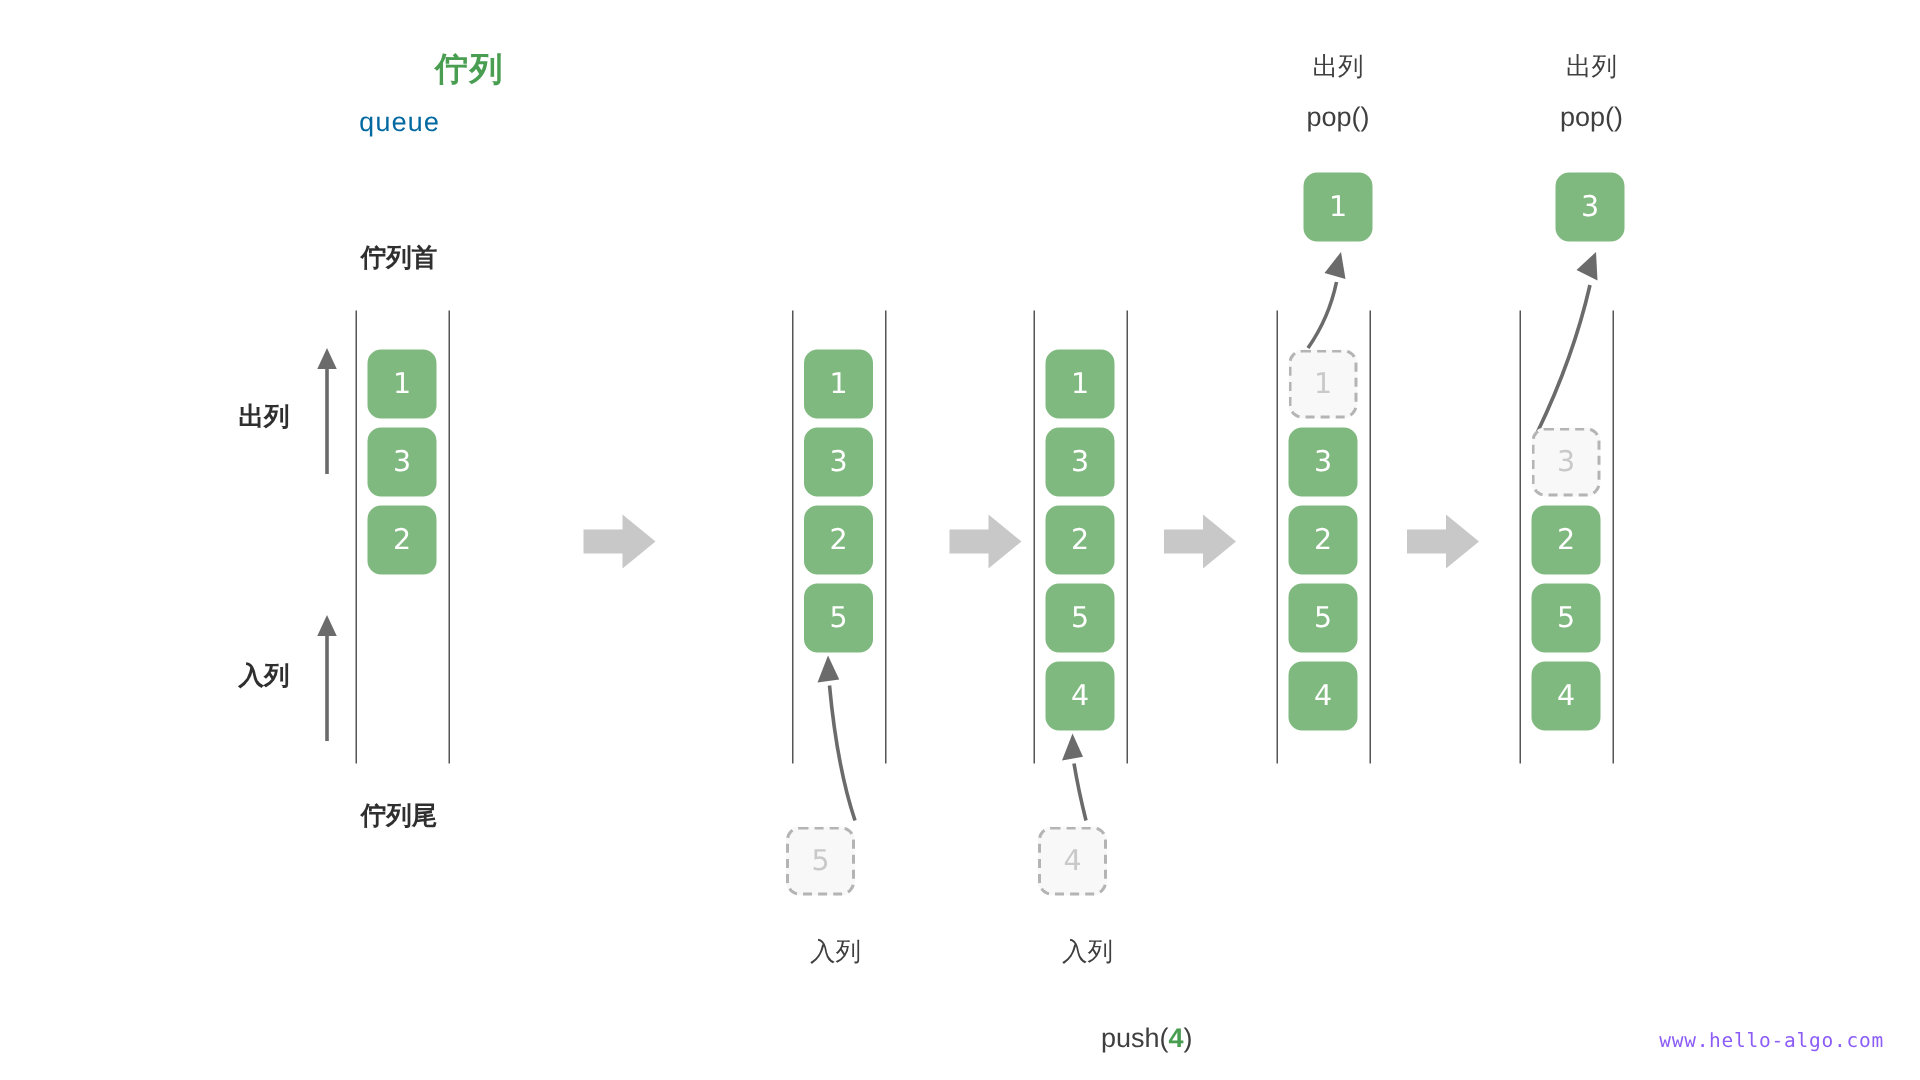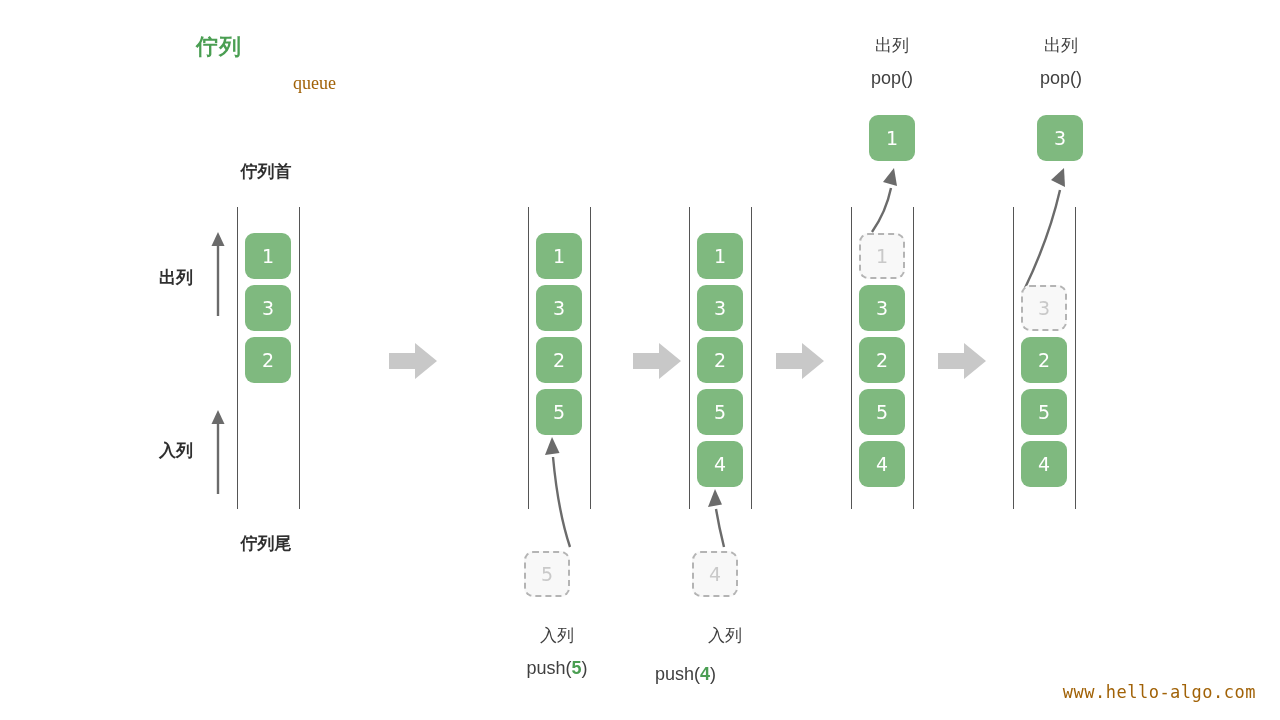--- a/index.html
+++ b/index.html
@@ -19,29 +19,29 @@
     position: absolute;
     inset: 0;
   }
   .abs { position: absolute; }
 
   
   .title-cn {
     font-size: 22px;
     font-weight: bold;
     color: #4a9e52;
-    text-align: left;
+    text-align: right;
     letter-spacing: 1px;
     line-height: 28px;
   }
   .title-en {
     font-size: 18px;
-    color: #a16207;
-    text-align: right;
-    font-family: Liberation Serif, serif;
+    color: #0369a1;
+    text-align: center;
+    font-family: Liberation Mono, monospace;
     line-height: 26px;
   }
   .bold-label {
     font-size: 17px;
     font-weight: bold;
     color: #2f2f2f;
     text-align: center;
     white-space: nowrap;
   }
   .op-label {
@@ -83,22 +83,22 @@
     border: 2px dashed #b4b4b4;
     color: #c9c9c9;
   }
 
   
   .step-arrow { position: absolute; }
 
   
   .watermark {
     position: absolute;
-    font-size: 17px;
-    color: #a16207;
+    font-size: 13px;
+    color: #8b5cf6;
     font-family: "DejaVu Sans Mono", "Liberation Mono", monospace;
     letter-spacing: 0.5px;
   }
   svg { overflow: visible; }
 </style>
 </head>
 <body>
 
 <div class="stage">
 
@@ -140,21 +140,20 @@
   <div class="cell" style="left:536px; top:389px;">5</div>
 
   <div class="cell ghost" style="left:524px; top:551px;">5</div>
 
   <svg class="abs" style="left:540px; top:437px;" width="40" height="112">
     <path d="M 30 110 Q 18 74 13 20" stroke="#6b6b6b" stroke-width="2.4" fill="none"></path>
     <polygon points="12,0 5,18 19.5,16" fill="#6b6b6b"></polygon>
   </svg>
 
   <div class="abs op-label" style="left:487px; top:620px; width:140px; text-align:center;">入列</div>
-  <div class="abs op-label" style="left:487px; top:653px; width:140px; text-align:center;"><span class="mono">push(</span><span class="mono num">5</span><span class="mono">)</span></div>
 
   <svg class="step-arrow" style="left:633px; top:343px;" width="50" height="36">
     <polygon points="0,10 26,10 26,0 48,18 26,36 26,26 0,26" fill="#c8c8c8"></polygon>
   </svg>
 
   <div class="rail" style="left:689px; top:207px; height:302px;"></div>
   <div class="rail" style="left:751px; top:207px; height:302px;"></div>
 
   <div class="cell" style="left:697px; top:233px;">1</div>
   <div class="cell" style="left:697px; top:285px;">3</div>
@@ -163,21 +162,21 @@
   <div class="cell" style="left:697px; top:441px;">4</div>
 
   <div class="cell ghost" style="left:692px; top:551px;">4</div>
 
   <svg class="abs" style="left:702px; top:489px;" width="40" height="60">
     <path d="M 22 58 Q 17 38 14 20" stroke="#6b6b6b" stroke-width="2.4" fill="none"></path>
     <polygon points="13,0 6,18 20,15.5" fill="#6b6b6b"></polygon>
   </svg>
 
   <div class="abs op-label" style="left:655px; top:620px; width:140px; text-align:center;">入列</div>
-  <div class="abs op-label" style="left:655px; top:659px; width:140px; text-align:left;"><span class="mono">push(</span><span class="mono num">4</span><span class="mono">)</span></div>
+  <div class="abs op-label" style="left:655px; top:677px; width:140px; text-align:right;"><span class="mono">push(</span><span class="mono num">4</span><span class="mono">)</span></div>
 
   <svg class="step-arrow" style="left:776px; top:343px;" width="50" height="36">
     <polygon points="0,10 26,10 26,0 48,18 26,36 26,26 0,26" fill="#c8c8c8"></polygon>
   </svg>
 
   <div class="abs op-label" style="left:822px; top:30px; width:140px;">出列</div>
   <div class="abs op-label" style="left:822px; top:63px; width:140px;"><span class="mono">pop()</span></div>
 
   <div class="cell" style="left:869px; top:115px;">1</div>
 

